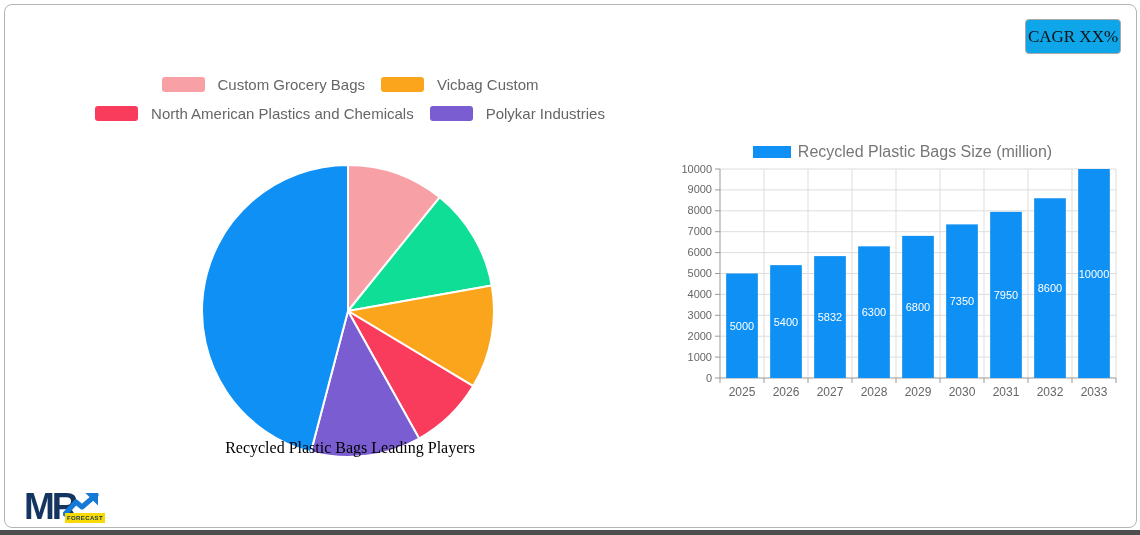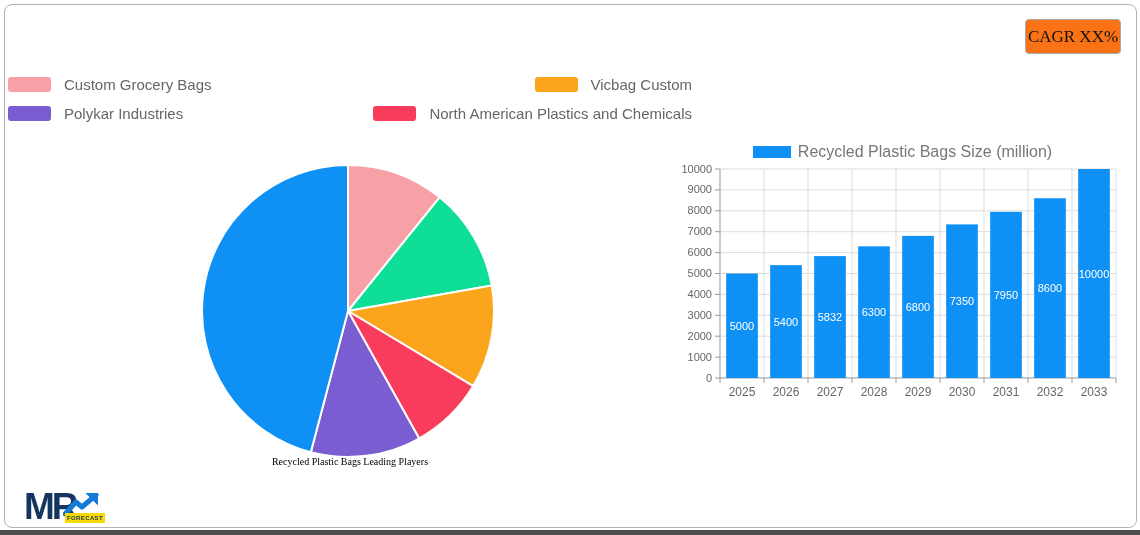--- a/index.html
+++ b/index.html
@@ -24,52 +24,52 @@
     left: 0; right: 0; bottom: 0; height: 5px;
     background: #4e4e4e;
   }
 
   .cagr-badge {
     position: absolute;
     top: 19px; right: 19px;
     width: 96px; height: 35px;
     border: 1px solid #a9a9a9;
     border-radius: 4px;
-    background: #f97316;
+    background: #0ea5e9;
     display: flex; align-items: center; justify-content: center;
     font-family: "Liberation Serif", serif;
     font-size: 17px;
     color: #111;
   }
 
   
   .pie-legend {
     position: absolute;
     left: 0; top: 70px; width: 700px;
     display: flex; flex-direction: column;
   }
   .legend-row {
-    display: flex; justify-content: space-between; align-items: center;
+    display: flex; justify-content: center; align-items: center;
     height: 29px;
   }
   .legend-item { display: flex; align-items: center; margin: 0 8px; cursor: pointer; }
   .legend-swatch {
     width: 43px; height: 15px; border-radius: 3px;
     margin-right: 13px; flex: none;
   }
   .legend-label { font-size: 15px; color: #666; white-space: nowrap; }
 
   .pie-wrap { position: absolute; left: 200px; top: 163px; width: 296px; height: 296px; }
 
   .pie-title {
     position: absolute;
-    left: 0; top: 456px; width: 700px;
+    left: 0; top: 439px; width: 700px;
     text-align: center;
     font-family: "Liberation Serif", serif;
-    font-size: 10px;
+    font-size: 16px;
     color: #000;
   }
 
   
   .bar-panel { position: absolute; left: 680px; top: 143px; width: 445px; }
   .bar-legend {
     height: 18px; display: flex; align-items: center; justify-content: center;
     margin-bottom: 2px;
   }
   .bar-legend .legend-swatch { width: 38px; height: 12px; border-radius: 0; margin-right: 7px; }
@@ -108,26 +108,26 @@
           <span class="legend-swatch" style="background: rgb(247, 161, 167);"></span>
           <span class="legend-label">Custom Grocery Bags</span>
         </div>
         <div class="legend-item">
           <span class="legend-swatch" style="background: rgb(250, 165, 28);"></span>
           <span class="legend-label">Vicbag Custom</span>
         </div>
       </div>
       <div class="legend-row">
         <div class="legend-item">
+          <span class="legend-swatch" style="background: rgb(250, 60, 92);"></span>
+          <span class="legend-label">North American Plastics and Chemicals</span>
+        </div>
+        <div class="legend-item">
           <span class="legend-swatch" style="background: rgb(122, 93, 208);"></span>
           <span class="legend-label">Polykar Industries</span>
-        </div>
-        <div class="legend-item">
-          <span class="legend-swatch" style="background: rgb(250, 60, 92);"></span>
-          <span class="legend-label">North American Plastics and Chemicals</span>
         </div>
       </div>
     </div>
 
   <div class="pie-wrap"><svg width="296" height="296" viewBox="0 0 296 296">
         <path d="M 148 148 L 148.00 2.00 A 146 146 0 0 1 239.64 34.34 Z" fill="#F7A1A7" stroke="#ffffff" stroke-width="2" stroke-linejoin="round"></path>
         <path d="M 148 148 L 239.64 34.34 A 146 146 0 0 1 291.75 122.45 Z" fill="#0EDE96" stroke="#ffffff" stroke-width="2" stroke-linejoin="round"></path>
         <path d="M 148 148 L 291.75 122.45 A 146 146 0 0 1 273.20 223.11 Z" fill="#FAA51C" stroke="#ffffff" stroke-width="2" stroke-linejoin="round"></path>
         <path d="M 148 148 L 273.20 223.11 A 146 146 0 0 1 219.14 275.50 Z" fill="#FA3C5C" stroke="#ffffff" stroke-width="2" stroke-linejoin="round"></path>
         <path d="M 148 148 L 219.14 275.50 A 146 146 0 0 1 110.80 289.18 Z" fill="#7A5DD0" stroke="#ffffff" stroke-width="2" stroke-linejoin="round"></path>

